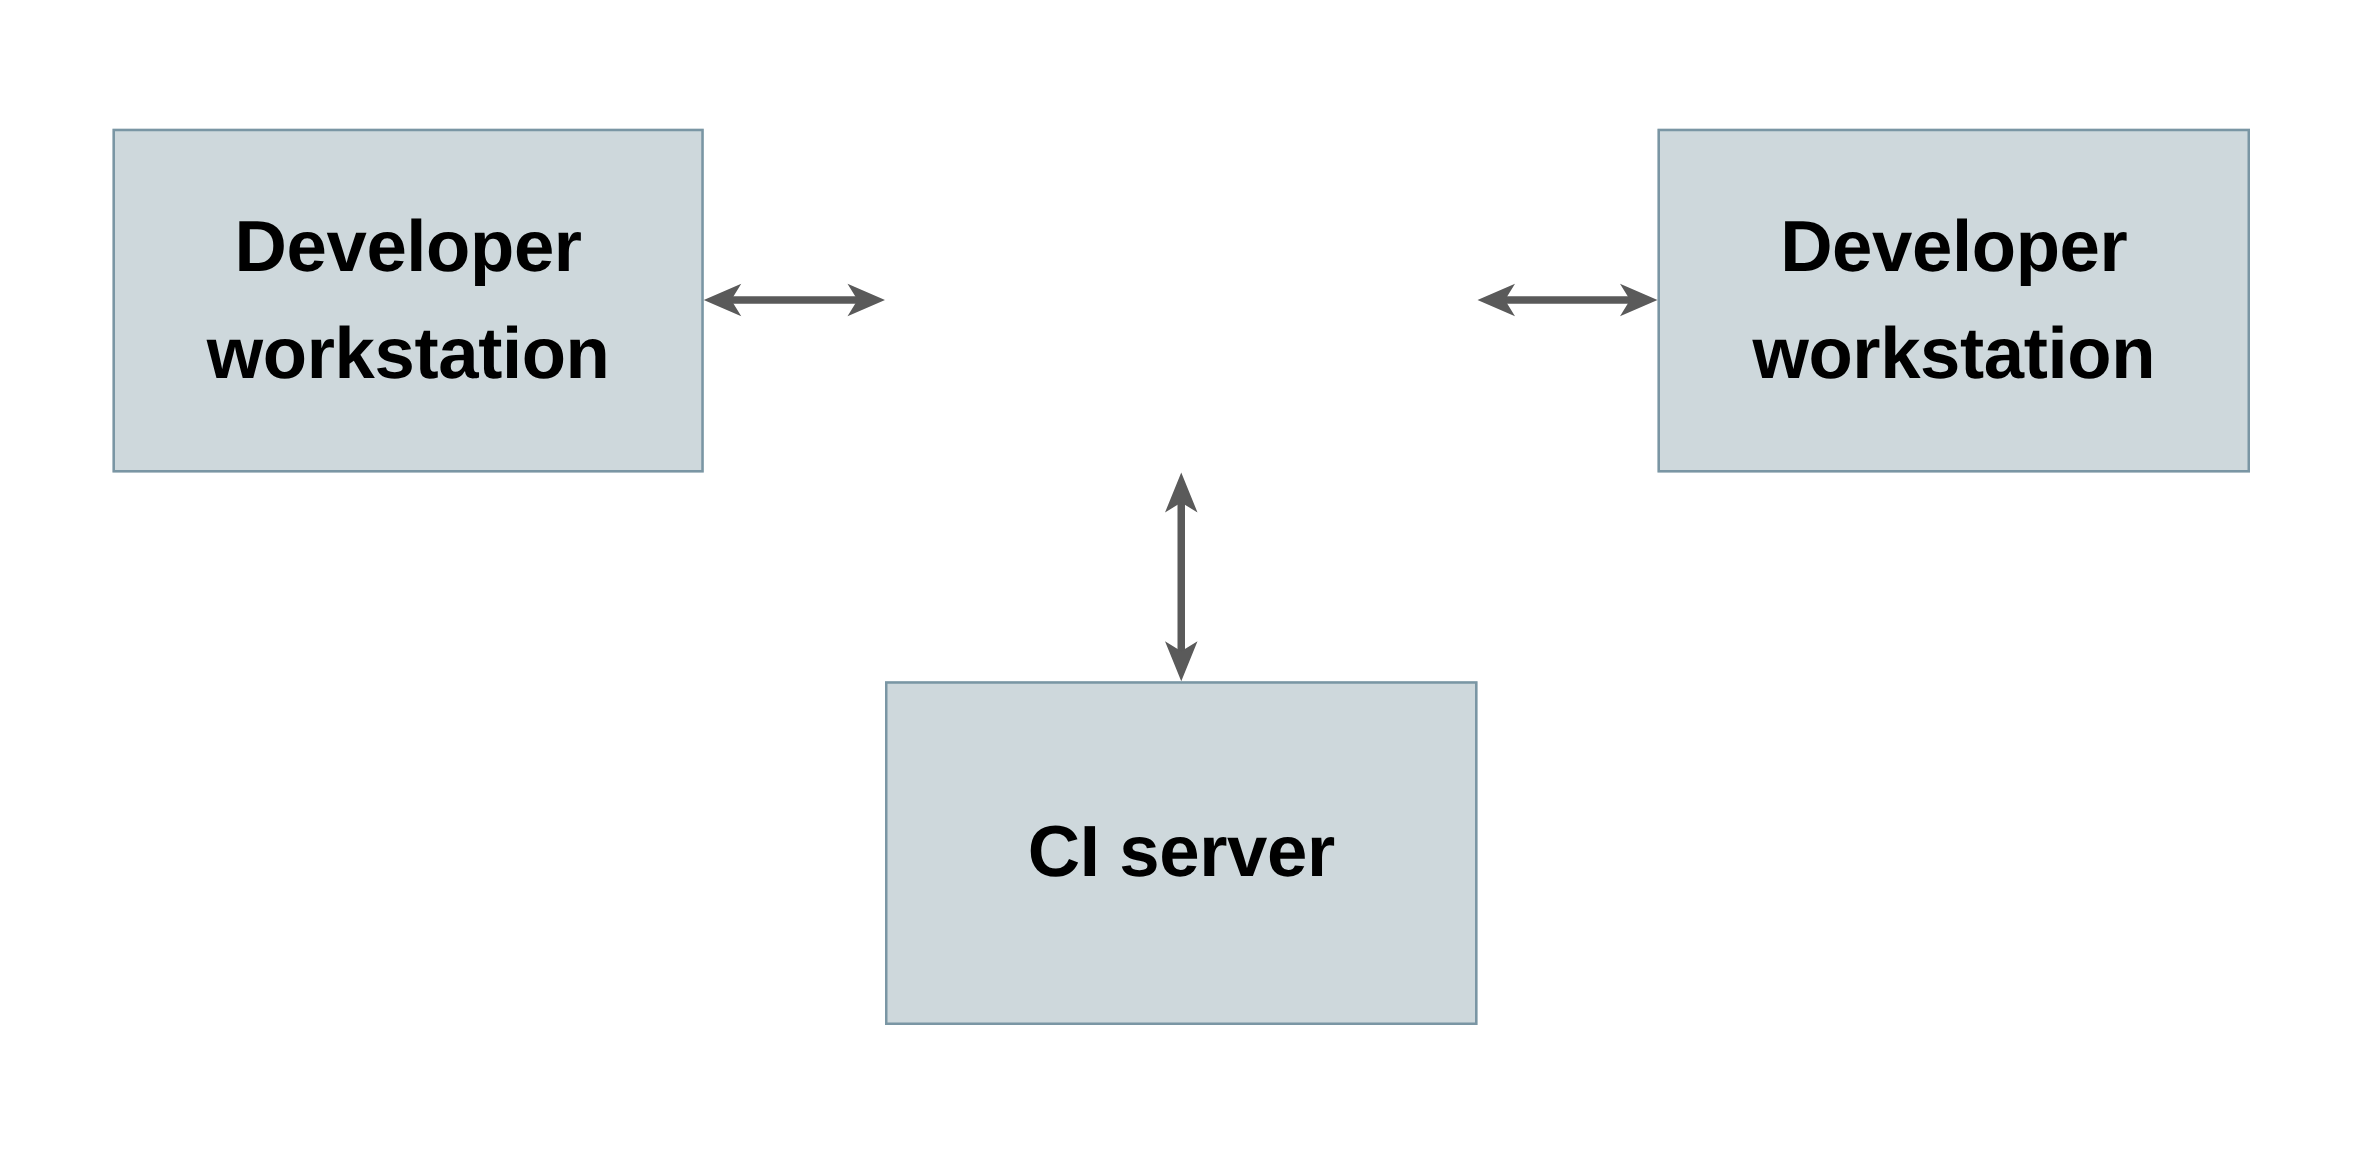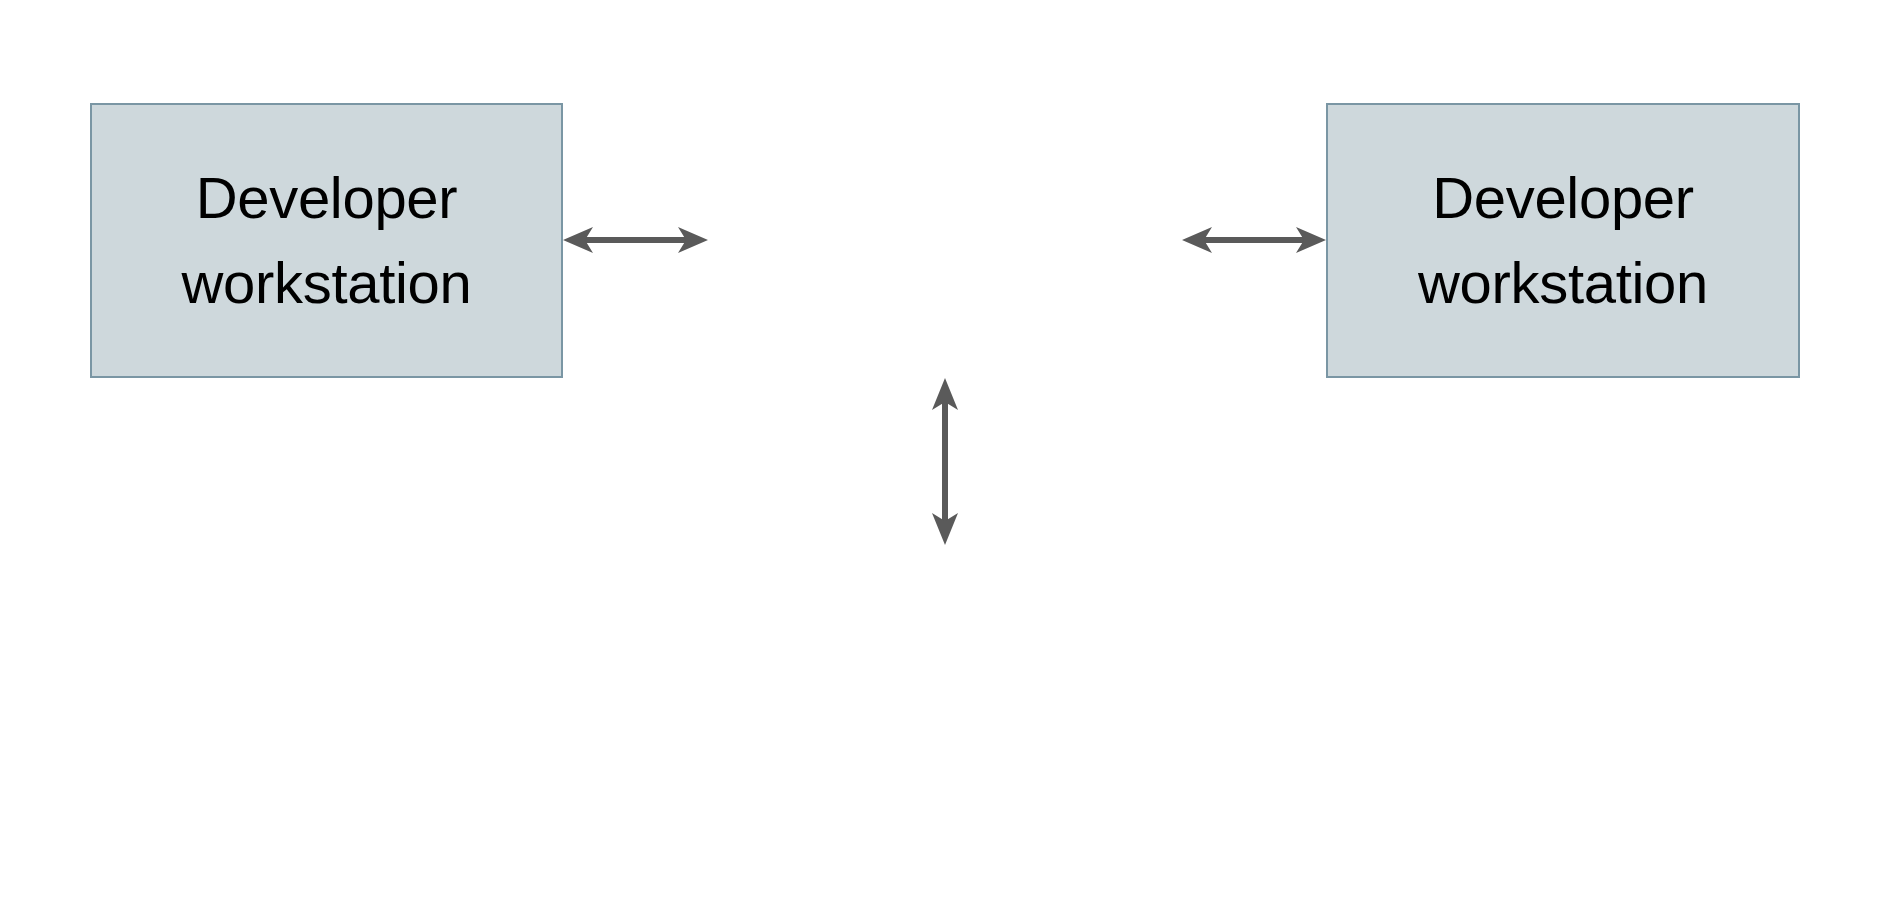--- a/index.html
+++ b/index.html
@@ -26,21 +26,21 @@
     display: flex;
     align-items: center;
     justify-content: center;
     text-align: center;
   }
   .node-label {
     font-family: "Liberation Sans", sans-serif;
     font-size: 58px;
     line-height: 1.45;
     color: #000000;
-    font-weight: 400;
+    font-weight: 700;
     letter-spacing: -0.3px;
     white-space: pre-line;
     padding: 0 6px;
   }
   .edge {
     position: absolute;
     overflow: visible;
   }
   .edge svg {
     display: block;
@@ -65,20 +65,23 @@
     <span class="node-label">Developer
 workstation</span>
   </div>
 
 
   <div class="node" id="node-dev-right">
     <span class="node-label">Developer
 workstation</span>
   </div>
 
+  <div class="node" id="node-ci">
+    <span class="node-label">CI server</span>
+  </div>
 
   <div class="edge" id="edge-left-shared">
     <svg width="145" height="50" viewBox="0 0 145 50">
       <line x1="18" y1="25" x2="127" y2="25" stroke="#5A5A5A" stroke-width="6"></line>
       <polygon points="0,25 30,12 22,25 30,38" fill="#5A5A5A"></polygon>
       <polygon points="145,25 115,12 123,25 115,38" fill="#5A5A5A"></polygon>
     </svg>
   </div>
 
   <div class="edge" id="edge-shared-right">

